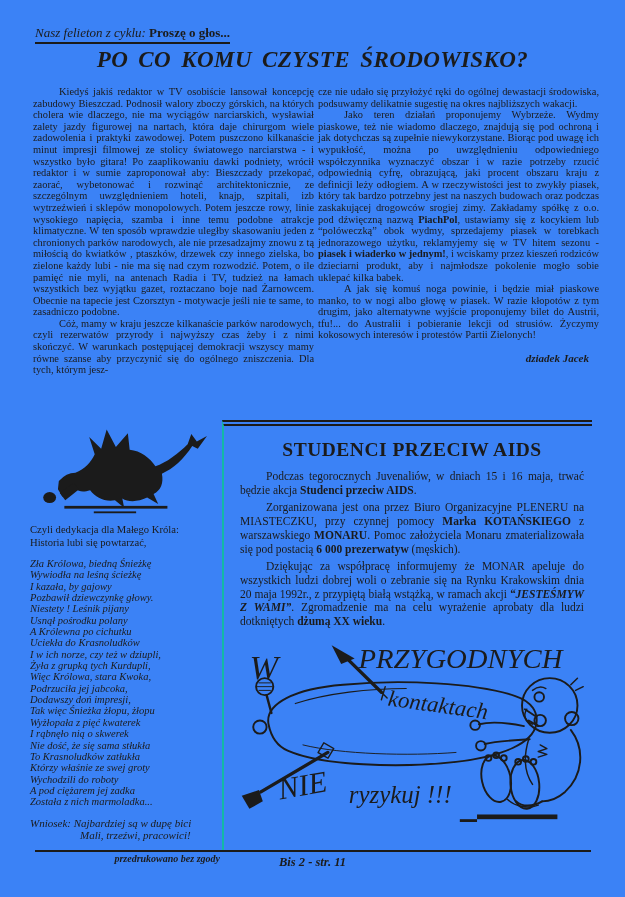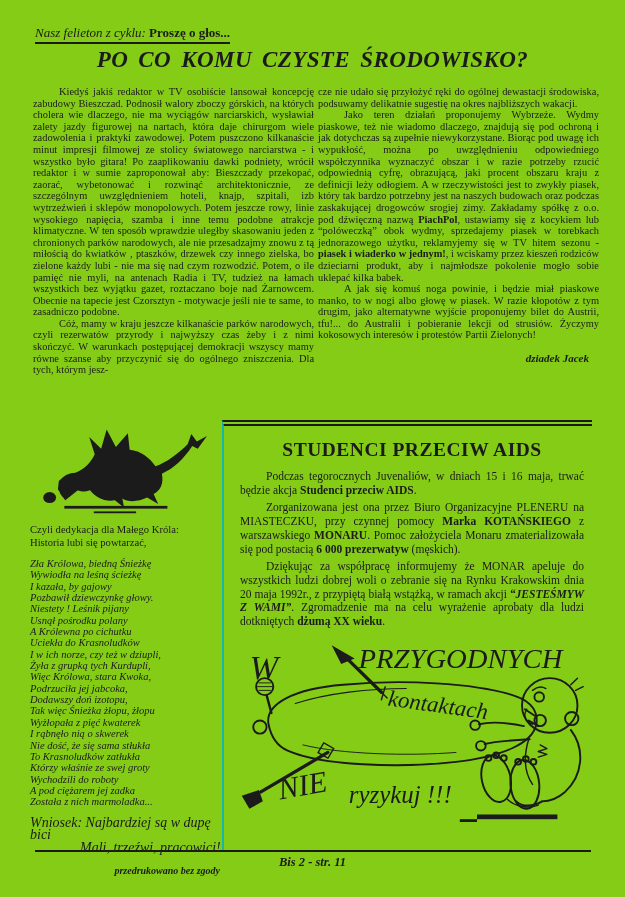--- a/index.html
+++ b/index.html
@@ -1,37 +1,37 @@
 <!DOCTYPE html>
 <html><head>
 <meta charset="utf-8">
 <style>
   html,body{margin:0;padding:0;background:#d9d7d1;}
-  .page{position:relative;width:625px;height:897px;margin:0 auto;background:#84cc16;color:#1b1b1b;
+  .page{position:relative;width:625px;height:897px;margin:0 auto;background:#3b82f6;color:#1b1b1b;
         font-family:"Liberation Serif","DejaVu Serif",serif;overflow:hidden;}
 
   .kicker{position:absolute;left:35px;top:25px;font-size:13px;border-bottom:2.5px solid #1b1b1b;
           padding-bottom:1px;white-space:nowrap;}
   .kicker .k-it{font-style:italic;}
   .kicker .k-b{font-weight:bold;}
 
   .main-title{position:absolute;left:0;top:47px;width:100%;text-align:center;
               font-size:23px;font-weight:bold;font-style:italic;letter-spacing:.4px;word-spacing:4px;}
 
   .cols{position:absolute;left:33px;top:86px;width:576px;display:flex;gap:4px;}
   .col{width:281px;font-size:10.4px;line-height:11.6px;text-align:justify;}
   .col p{margin:0;text-indent:26px;}
   .col p.noindent{text-indent:0;}
   .sig{margin-top:12px;text-align:right;font-style:italic;font-weight:bold;font-size:11px;padding-right:10px;}
 
   .lower-left{position:absolute;left:30px;top:424px;width:192px;}
   .dragon{display:block;margin-left:2px;}
   .poem-caption{font-size:10.6px;line-height:13px;margin:7px 0 9px;}
   .poem > div{font-style:italic;font-size:10.5px;line-height:11.35px;white-space:nowrap;}
-  .poem-moral{margin-top:9px;font-style:italic;font-size:14px;line-height:12.5px;}
+  .poem-moral{margin-top:9px;font-style:italic;font-size:11px;line-height:12.5px;}
   .poem-moral .m2{padding-left:50px;}
   .poem-footnote{margin-top:11px;text-align:right;font-style:italic;font-weight:bold;font-size:10px;padding-right:2px;}
 
   .aids-box{position:absolute;left:222px;top:420px;width:370px;height:430px;box-sizing:border-box;
             border-top:6px double #1b1b1b;border-left:2px solid #14b8a6;padding:4px 4px 0 12px;overflow:hidden;}
   .aids-title{text-align:center;font-weight:bold;font-size:19.5px;letter-spacing:.5px;margin:9px 0 9px;}
   .aids-box p{margin:4px;font-size:11.5px;line-height:13.7px;text-align:justify;text-indent:26px;}
   .cartoon{display:block;margin-top:5px;}
 
   .footer-rule{position:absolute;left:35px;top:850px;width:556px;border-top:2px solid #1b1b1b;height:0;}
@@ -96,21 +96,21 @@
         <div>I kazała, by gajowy</div>
         <div>Pozbawił dziewczynkę głowy.</div>
         <div>Niestety ! Leśnik pijany</div>
         <div>Usnął pośrodku polany</div>
         <div>A Królewna po cichutku</div>
         <div>Uciekła do Krasnoludków</div>
         <div>I w ich norze, czy też w dziupli,</div>
         <div>Żyła z grupką tych Kurdupli,</div>
         <div>Więc Królowa, stara Kwoka,</div>
         <div>Podrzuciła jej jabcoka,</div>
-        <div>Dodawszy doń izotopu,</div>
+        <div>Dodawszy doń impresji,</div>
         <div>Tak więc Śnieżka żłopu, żłopu</div>
         <div>Wyżłopała z pięć kwaterek</div>
         <div>I rąbnęło nią o skwerek</div>
         <div>Nie dość, że się sama stłukła</div>
         <div>To Krasnoludków zatłukła</div>
         <div>Którzy właśnie ze swej groty</div>
         <div>Wychodzili do roboty</div>
         <div>A pod ciężarem jej zadka</div>
         <div>Została z nich marmoladka...</div>
       </div>

